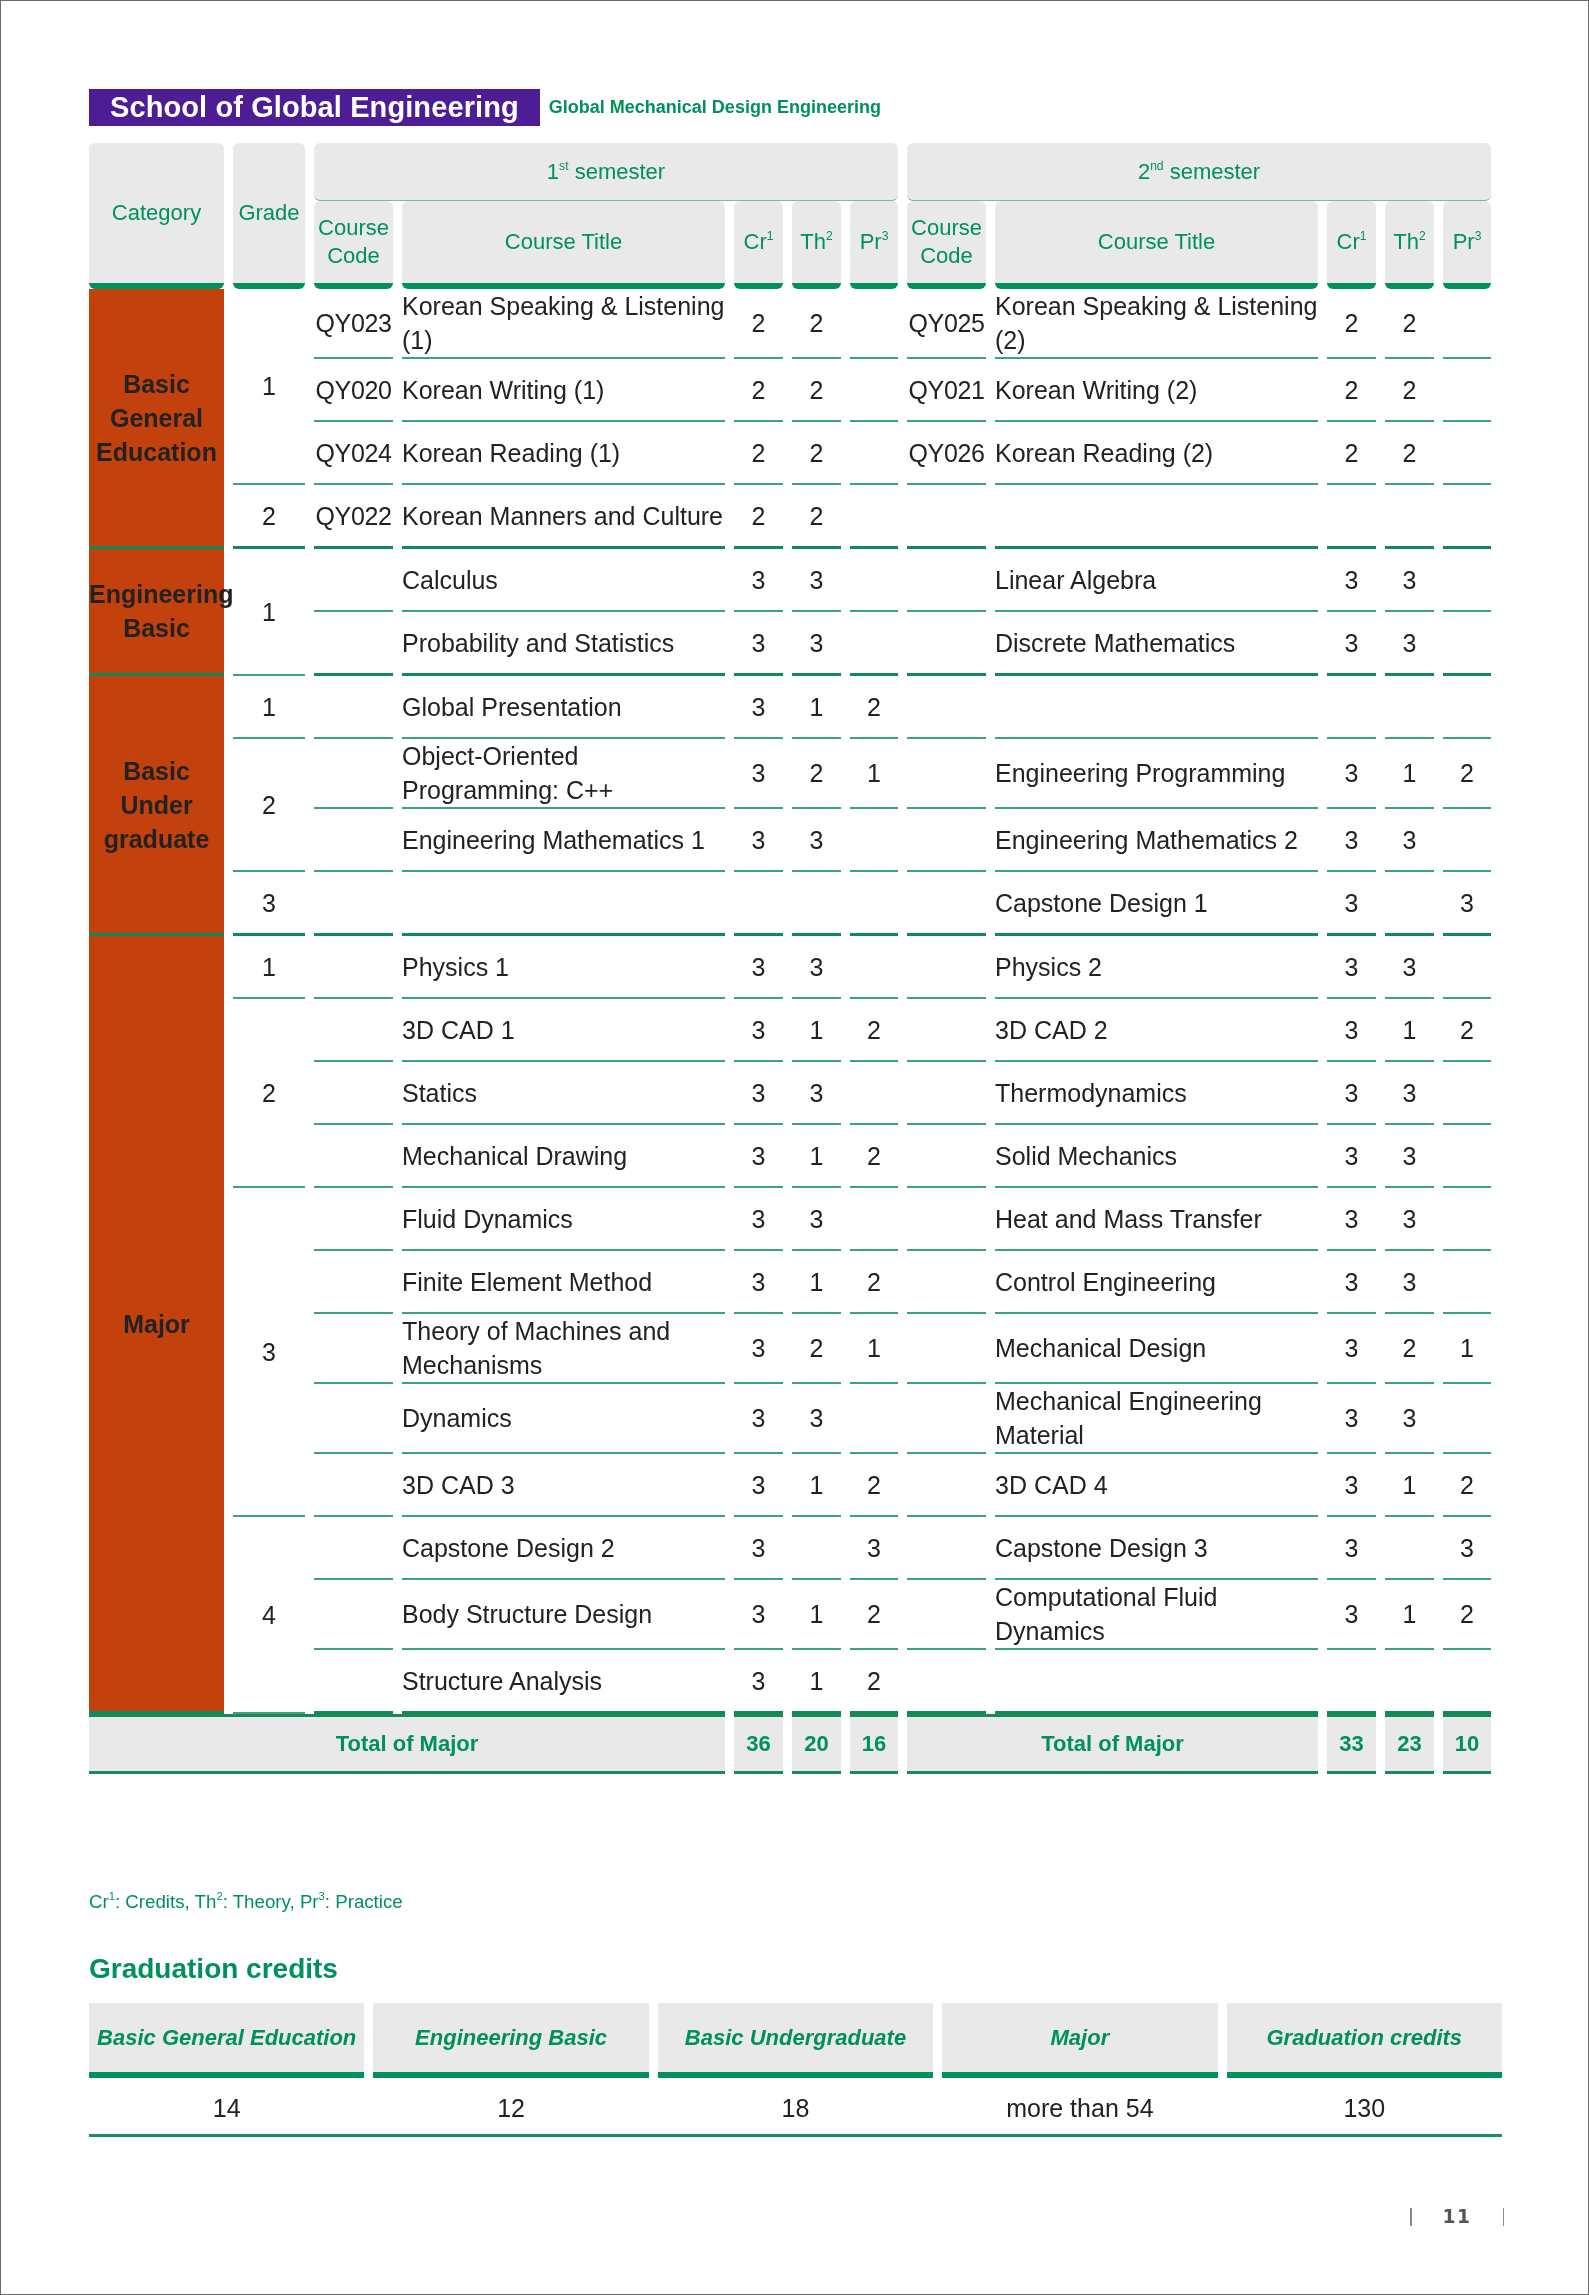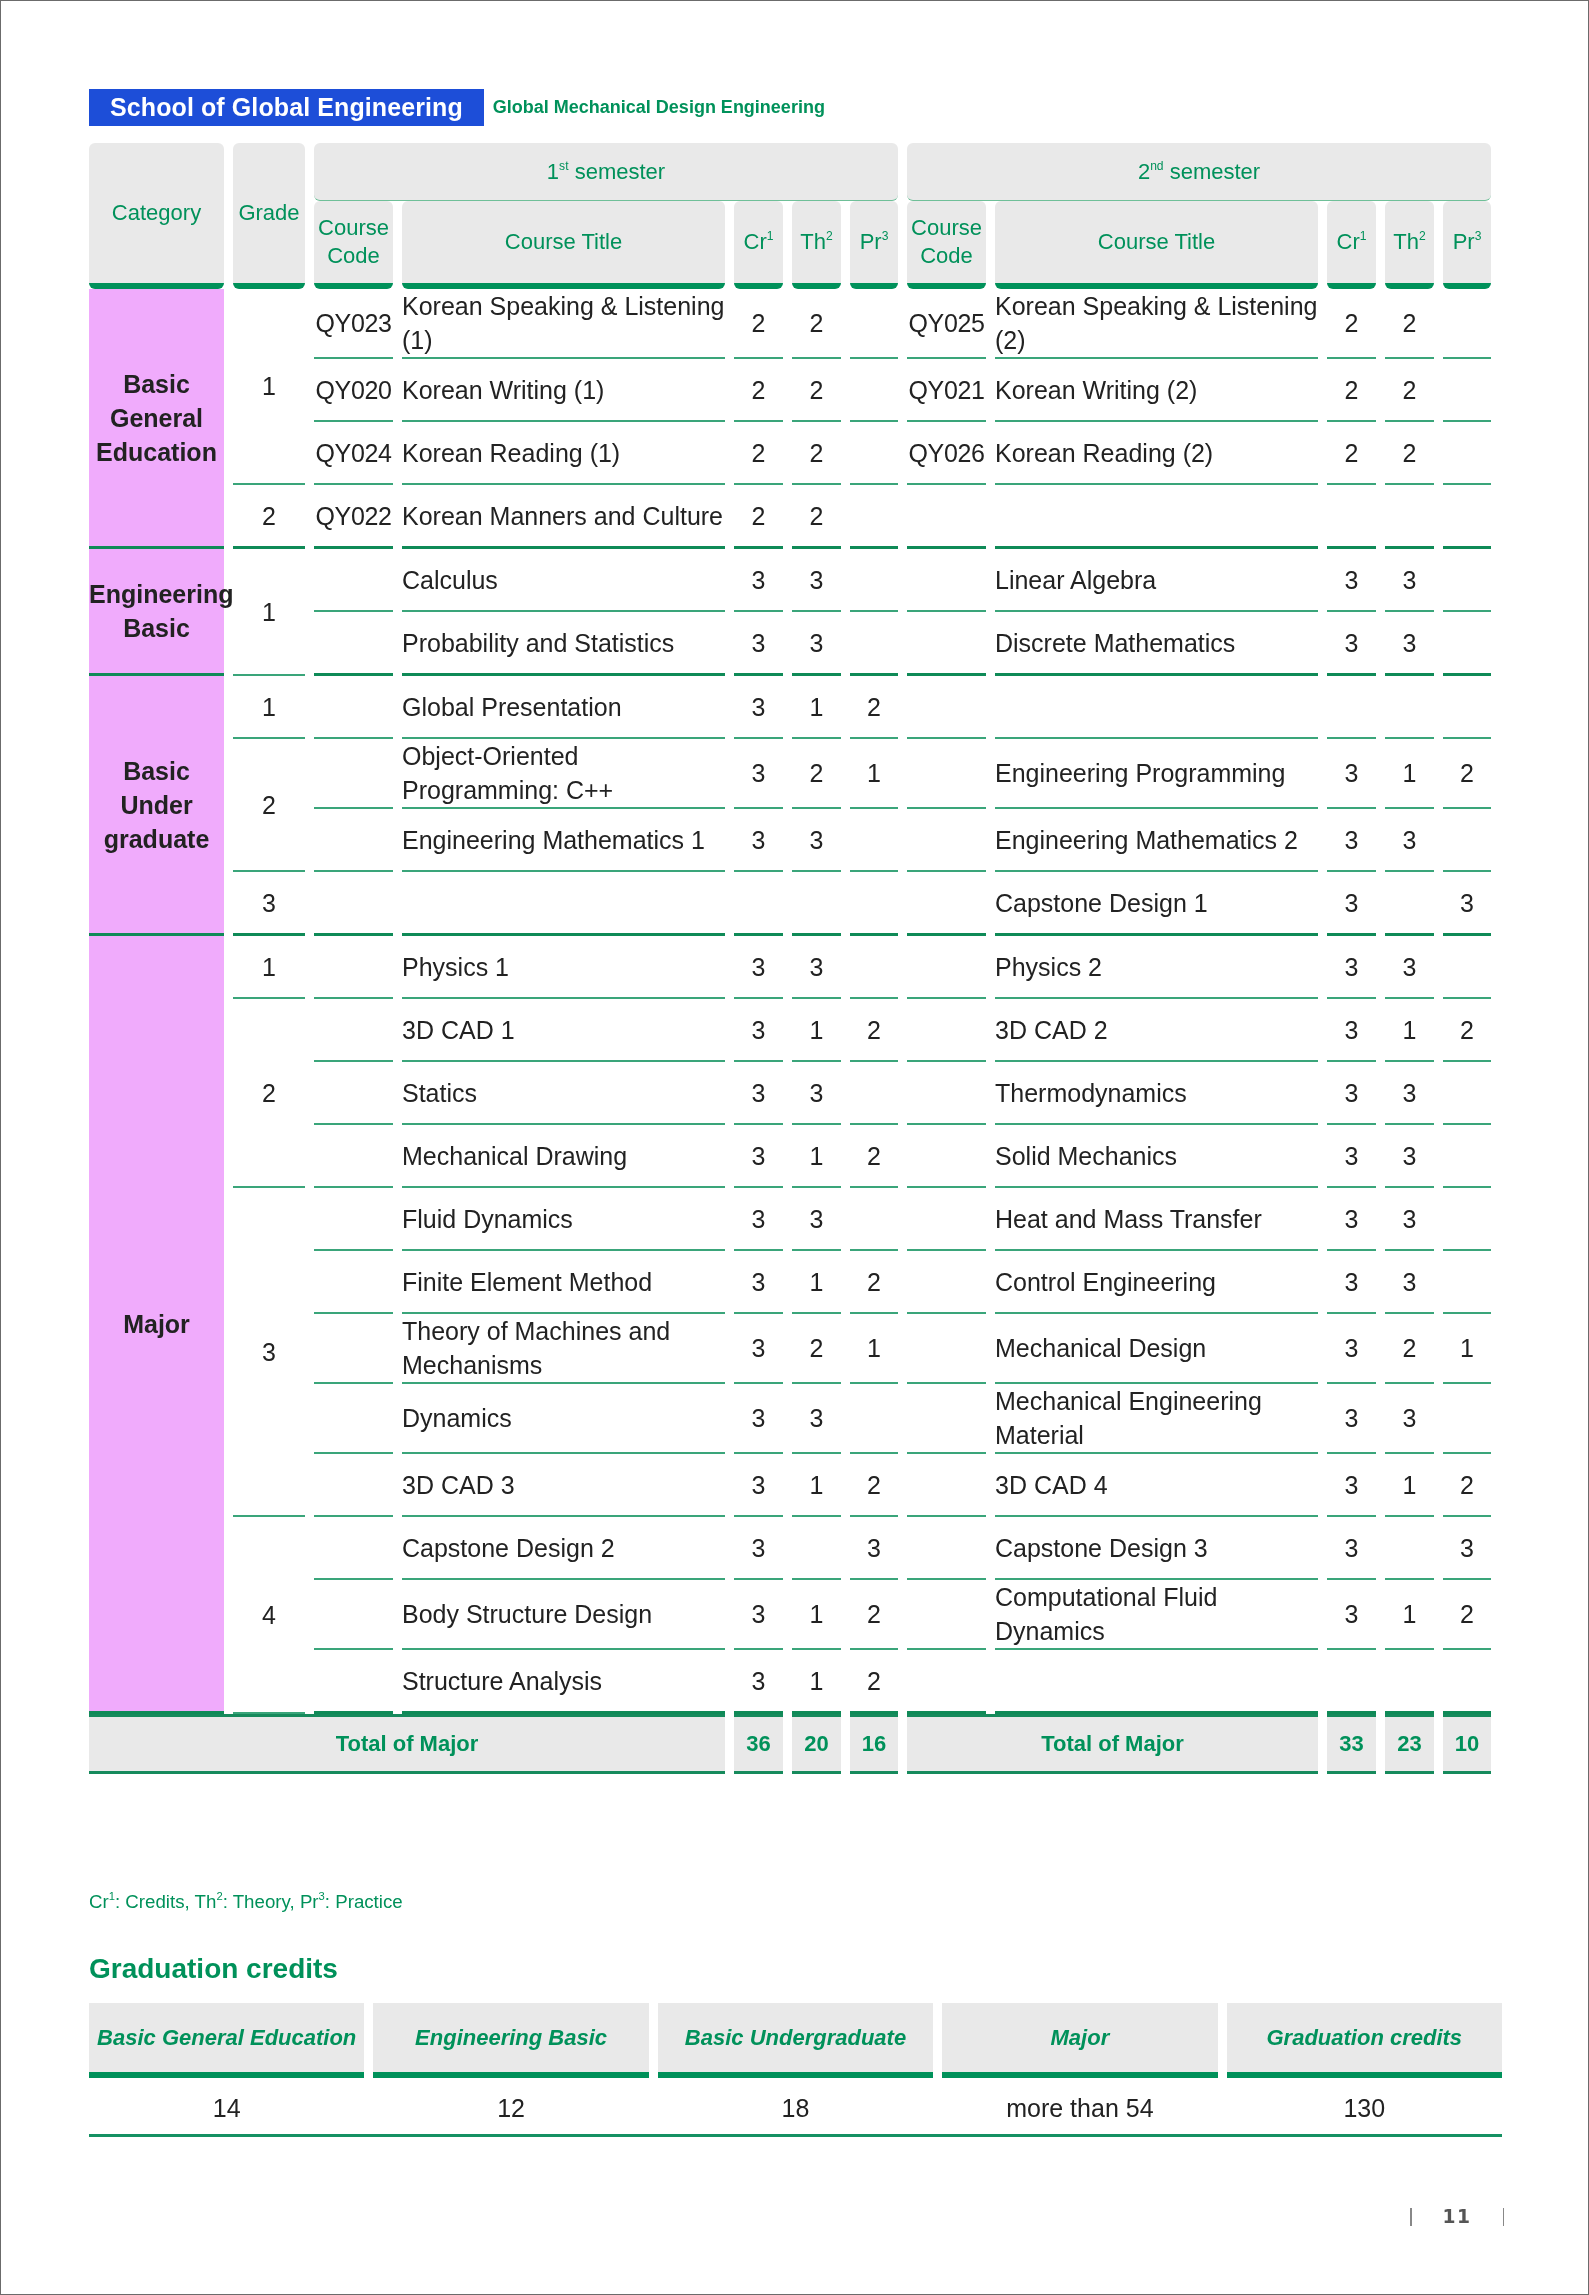--- a/index.html
+++ b/index.html
@@ -4,21 +4,21 @@
 <style>
   html, body { margin: 0; padding: 0; }
   body {
     width: 1589px; height: 2295px; background: #ffffff; position: relative;
     font-family: "Liberation Sans", "DejaVu Sans", sans-serif; color: #222;
     box-sizing: border-box; border: 1.5px solid #6b6b6b; overflow: hidden;
   }
   
   .title-row { position: absolute; left: 88px; top: 88px; height: 37px; display: flex; align-items: center; }
   .school-badge {
-    background: #1d4ed8; color: #fff; font-weight: bold; font-size: 25px;
+    background: #4c1d95; color: #fff; font-weight: bold; font-size: 29px;
     height: 37px; line-height: 37px; padding: 0 21px; letter-spacing: 0.1px;
   }
   .dept-title { color: #00915a; font-weight: bold; font-size: 18px; margin-left: 9px; }
 
   
   table.curr {
     position: absolute; left: 88px; top: 142px; width: 1413px;
     border-collapse: separate; border-spacing: 9px 0; margin-left: -9px;
     table-layout: fixed;
   }
@@ -37,21 +37,21 @@
   th.sem { height: 57px; border-bottom: 1.5px solid #6fbf98; }
   th.sub { height: 82px; border-bottom: 6.7px solid #00915a; line-height: 28px; }
   th.tall { border-bottom: 6.7px solid #00915a; }
   sup { font-size: 0.55em; vertical-align: 0.75em; line-height: 0; }
 
   table.curr td {
     font-size: 25px; color: #222; padding: 0; vertical-align: middle;
     border-bottom: 2.2px solid #3aa57a; height: 61px; line-height: 34px;
   }
   td.cat {
-    background: #f0abfc; color: #00915a; font-weight: bold; font-size: 22px;
+    background: #c2410c; color: #00915a; font-weight: bold; font-size: 22px;
     text-align: center; line-height: 28px; border-bottom: 3px solid #0f8a57 !important;
   }
   td.grade { text-align: center; }
   td.code { text-align: center; letter-spacing: -0.4px; }
   td.title { text-align: left; padding-left: 1.5px; }
   td.num { text-align: center; }
   td.tall2 { height: 96px; }
   tr.group-end td { border-bottom: 3.7px solid #0f8a57; }
 
   

